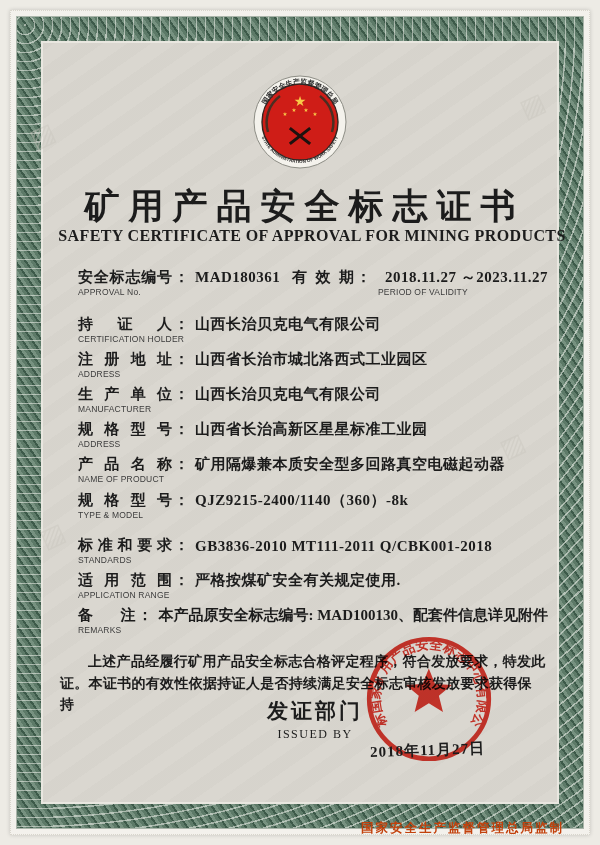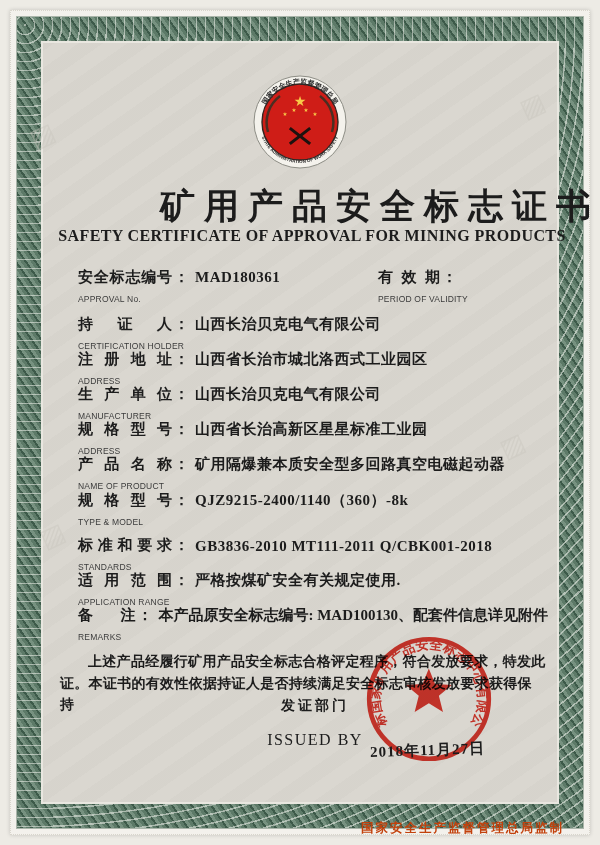--- a/index.html
+++ b/index.html
@@ -30,49 +30,49 @@
       repeating-linear-gradient(-35deg, rgba(255,255,255,.05) 0 14px, rgba(190,188,180,.06) 14px 28px),
       #d8d5ce;
     border:2px solid #e9e7e0;
   }
   .wm{position:absolute;color:#c9c6be;opacity:.45;font-size:26px;font-weight:bold;transform:rotate(-25deg);letter-spacing:2px;font-family:"DejaVu Sans",sans-serif;}
 
   .emblem{position:absolute;left:252px;top:74px;width:96px;height:96px;}
 
   .title-cn{
     position:absolute;left:0;top:183px;width:100%;
-    text-align:right;font-size:35px;font-weight:bold;letter-spacing:9px;text-indent:9px;
+    text-align:center;font-size:35px;font-weight:bold;letter-spacing:9px;text-indent:9px;
   }
   .title-en{
     position:absolute;left:12px;top:227px;width:100%;
     text-align:center;font-size:16px;font-weight:bold;letter-spacing:.4px;
   }
 
   .row{position:absolute;left:78px;width:470px;}
   .row .main{display:flex;align-items:flex-end;font-size:15px;}
   .lab{
     display:inline-block;width:94px;font-weight:bold;
     text-align:justify;text-align-last:justify;white-space:nowrap;
   }
   .colon{font-weight:bold;margin:0 6px 0 2px;}
   .val{font-weight:600;letter-spacing:.5px;white-space:nowrap;}
   .sub{
     font-family:"Liberation Sans","DejaVu Sans",sans-serif;
-    font-size:8.5px;color:#3b3b3b;margin-top:7px;letter-spacing:.2px;
+    font-size:8.5px;color:#3b3b3b;margin-top:0;letter-spacing:.2px;
   }
   .pair{display:flex;align-items:baseline;font-size:15px;}
 
   .statement{
     position:absolute;left:60px;top:651px;width:486px;
     font-size:14px;line-height:21.5px;font-weight:600;
     text-indent:2em;letter-spacing:.3px;
   }
   .issued{position:absolute;left:240px;top:697px;width:150px;text-align:center;}
-  .issued-cn{font-size:14px;font-weight:bold;letter-spacing:3px;font-family:Liberation Serif, serif;}
-  .issued-en{font-size:16px;letter-spacing:1.5px;margin-top:16px;}
+  .issued-cn{font-size:21px;font-weight:bold;letter-spacing:3px;font-family:Liberation Serif, serif;}
+  .issued-en{font-size:12px;letter-spacing:1.5px;margin-top:2px;}
   .seal{position:absolute;left:364px;top:634px;width:130px;height:130px;mix-blend-mode:multiply;opacity:.92;}
   .seal-date{
     position:absolute;left:370px;top:741px;font-size:15px;font-weight:bold;
     letter-spacing:1px;transform:rotate(-2deg);
   }
   .footer-note{
     position:absolute;right:36px;top:820px;
     font-size:12.5px;font-weight:bold;color:#c2410c;letter-spacing:2px;
   }
 </style>
@@ -119,20 +119,21 @@
   <div class="row" style="top:268px">
     <div class="main">
       <div class="pair" style="width:300px">
         <span class="lab">安全标志编号</span>
         <span class="colon">：</span>
         <span class="val">MAD180361</span>
       </div>
       <div class="pair">
         <span class="lab" style="width:62px">有 效 期</span>
         <span class="colon">：</span>
+        <span class="val" style="margin-left:8px">2018.11.27 ～2023.11.27</span>
       </div>
     </div>
     <div style="display:flex">
       <div class="sub" style="width:300px">APPROVAL No.</div>
       <div class="sub">PERIOD OF VALIDITY</div>
     </div>
   </div>
 
   <div class="row" style="top:315px">
     <div class="main">

